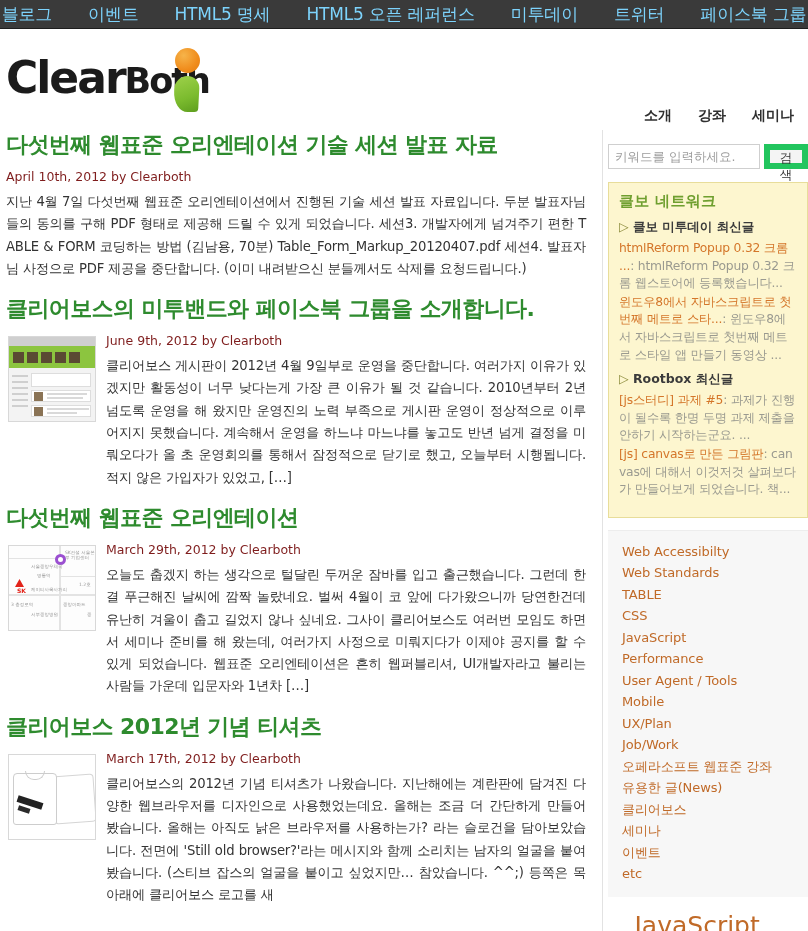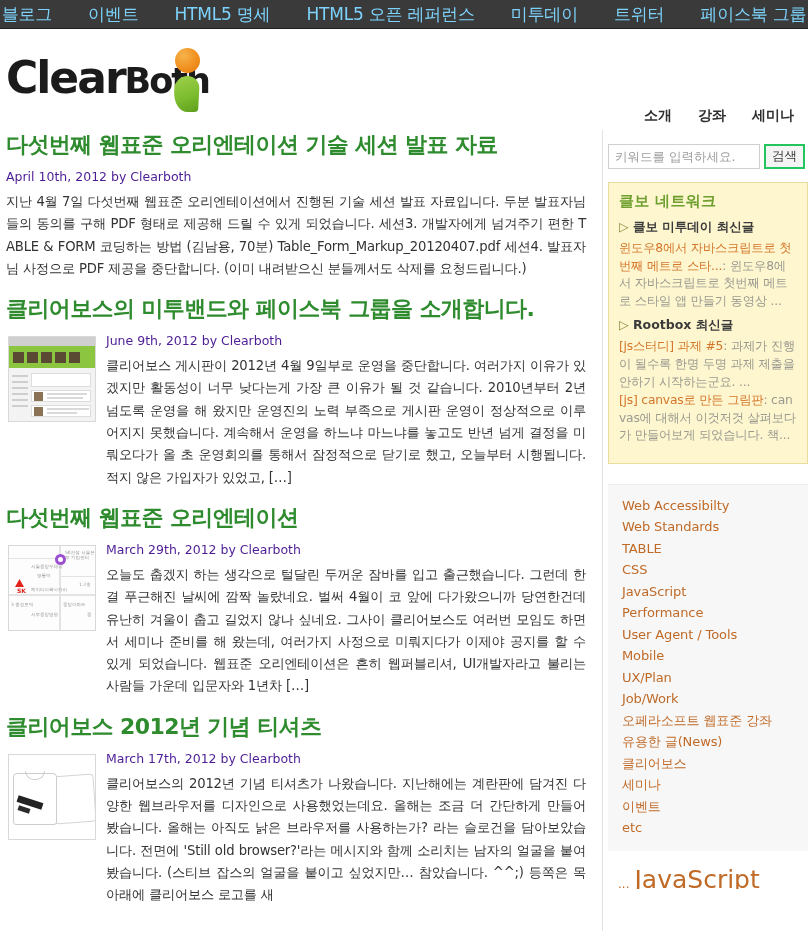--- a/index.html
+++ b/index.html
@@ -111,21 +111,21 @@
     float: left;
     width: 88px; height: 86px;
     margin: 4px 8px 2px 2px;
     border: 1px solid #d8d8d8;
     background: #f6f6f6;
     overflow: hidden;
     position: relative;
   }
   .meta {
     font-size: 12.5px;
-    color: #4c1d95;
+    color: #7f1d1d;
     margin: 0 0 5px 0;
     line-height: 18px;
   }
   .meta.indent { padding-left: 100px; }
   .excerpt {
     font-size: 13.2px;
     line-height: 22.3px;
     color: #333;
     text-align: justify;
     margin: 0;
@@ -180,21 +180,21 @@
     background: #fff;
     font-size: 12.5px;
     color: #333;
     padding: 0 6px;
     font-family: "DejaVu Sans", "Liberation Sans", sans-serif;
     outline: none;
   }
   #search-input::placeholder { color:#9c9c9c; }
   #search-btn {
     height: 25px; min-width: 38px;
-    border: 2px solid #22c55e;
+    border: 6px solid #22c55e;
     background: #f4f4f4;
     font-size: 12.5px; color:#333;
     cursor: pointer; padding: 0 6px;
     font-family: "DejaVu Sans", "Liberation Sans", sans-serif;
   }
 
   #network-box {
     margin-top: 13px;
     background: #fdf6cf;
     border: 1px solid #e8dd9a;
@@ -217,21 +217,21 @@
     font-size: 12.3px;
     line-height: 17.6px;
     color: #9a9a90;
     margin-bottom: 1px;
     letter-spacing: -0.2px;
     word-break: break-all;
   }
   .net-list li .t { color: #d4762a; cursor: pointer; }
 
   #cat-box {
-    margin-top: 20px;
+    margin-top: 12px;
     background: #f7f7f7;
     border-top: 1px solid #ededed;
     padding: 10px 0 12px 14px;
   }
   #cat-list { margin:0; padding:0; list-style:none; }
   #cat-list li {
     font-size: 13px; line-height: 21.5px;
     color: #c06a28; cursor: pointer;
     letter-spacing: -0.1px;
   }
@@ -384,20 +384,21 @@
     </div>
 
     <section id="network-box">
       <h3>클보 네트워크</h3>
 
       <p class="net-sub">
         <span class="tri">▷</span>
         <span>클보 미투데이 최신글</span>
       </p>
       <ul class="net-list">
+        <li><span class="t">htmlReform Popup 0.32 크롬 ...</span><span>: htmlReform Popup 0.32 크롬 웹스토어에 등록했습니다...</span></li>
         <li><span class="t">윈도우8에서 자바스크립트로 첫번째 메트로 스타...</span><span>: 윈도우8에서 자바스크립트로 첫번째 메트로 스타일 앱 만들기 동영상 ...</span></li>
       </ul>
 
       <p class="net-sub">
         <span class="tri">▷</span>
         <span>Rootbox 최신글</span>
       </p>
       <ul class="net-list">
         <li><span class="t">[js스터디] 과제 #5</span><span>: 과제가 진행이 될수록 한명 두명 과제 제출을 안하기 시작하는군요. ...</span></li>
         <li><span class="t">[js] canvas로 만든 그림판</span><span>: canvas에 대해서 이것저것 살펴보다가 만들어보게 되었습니다. 책...</span></li>

